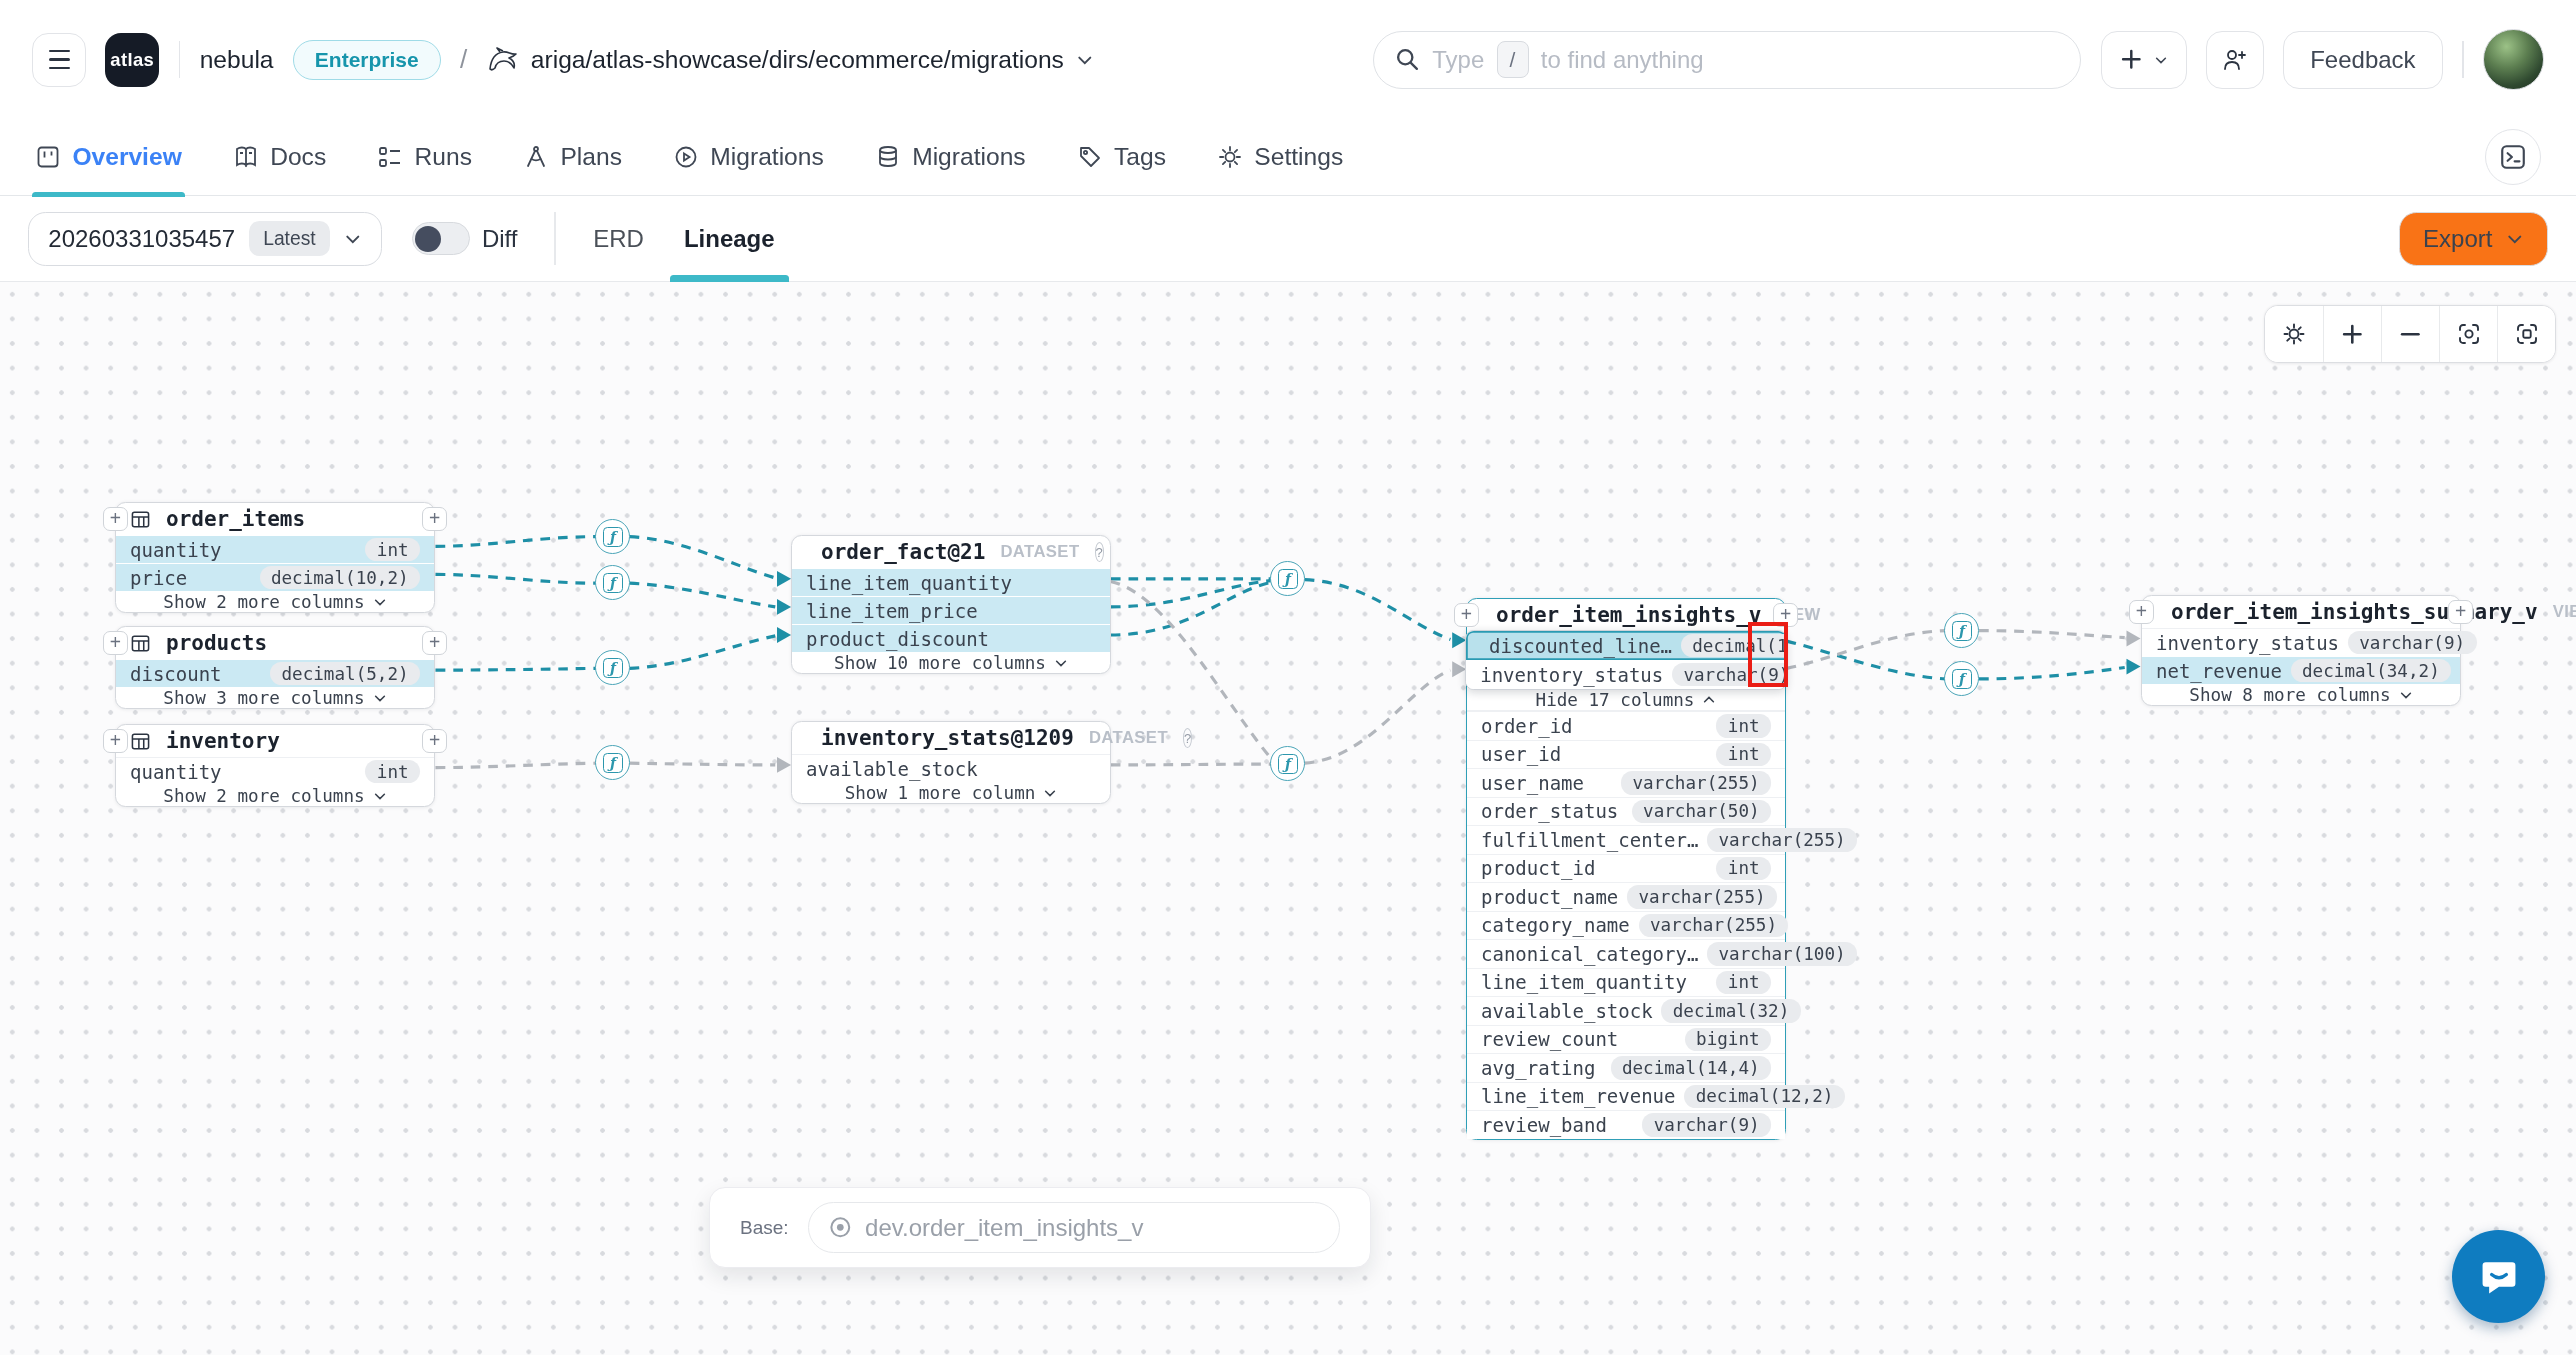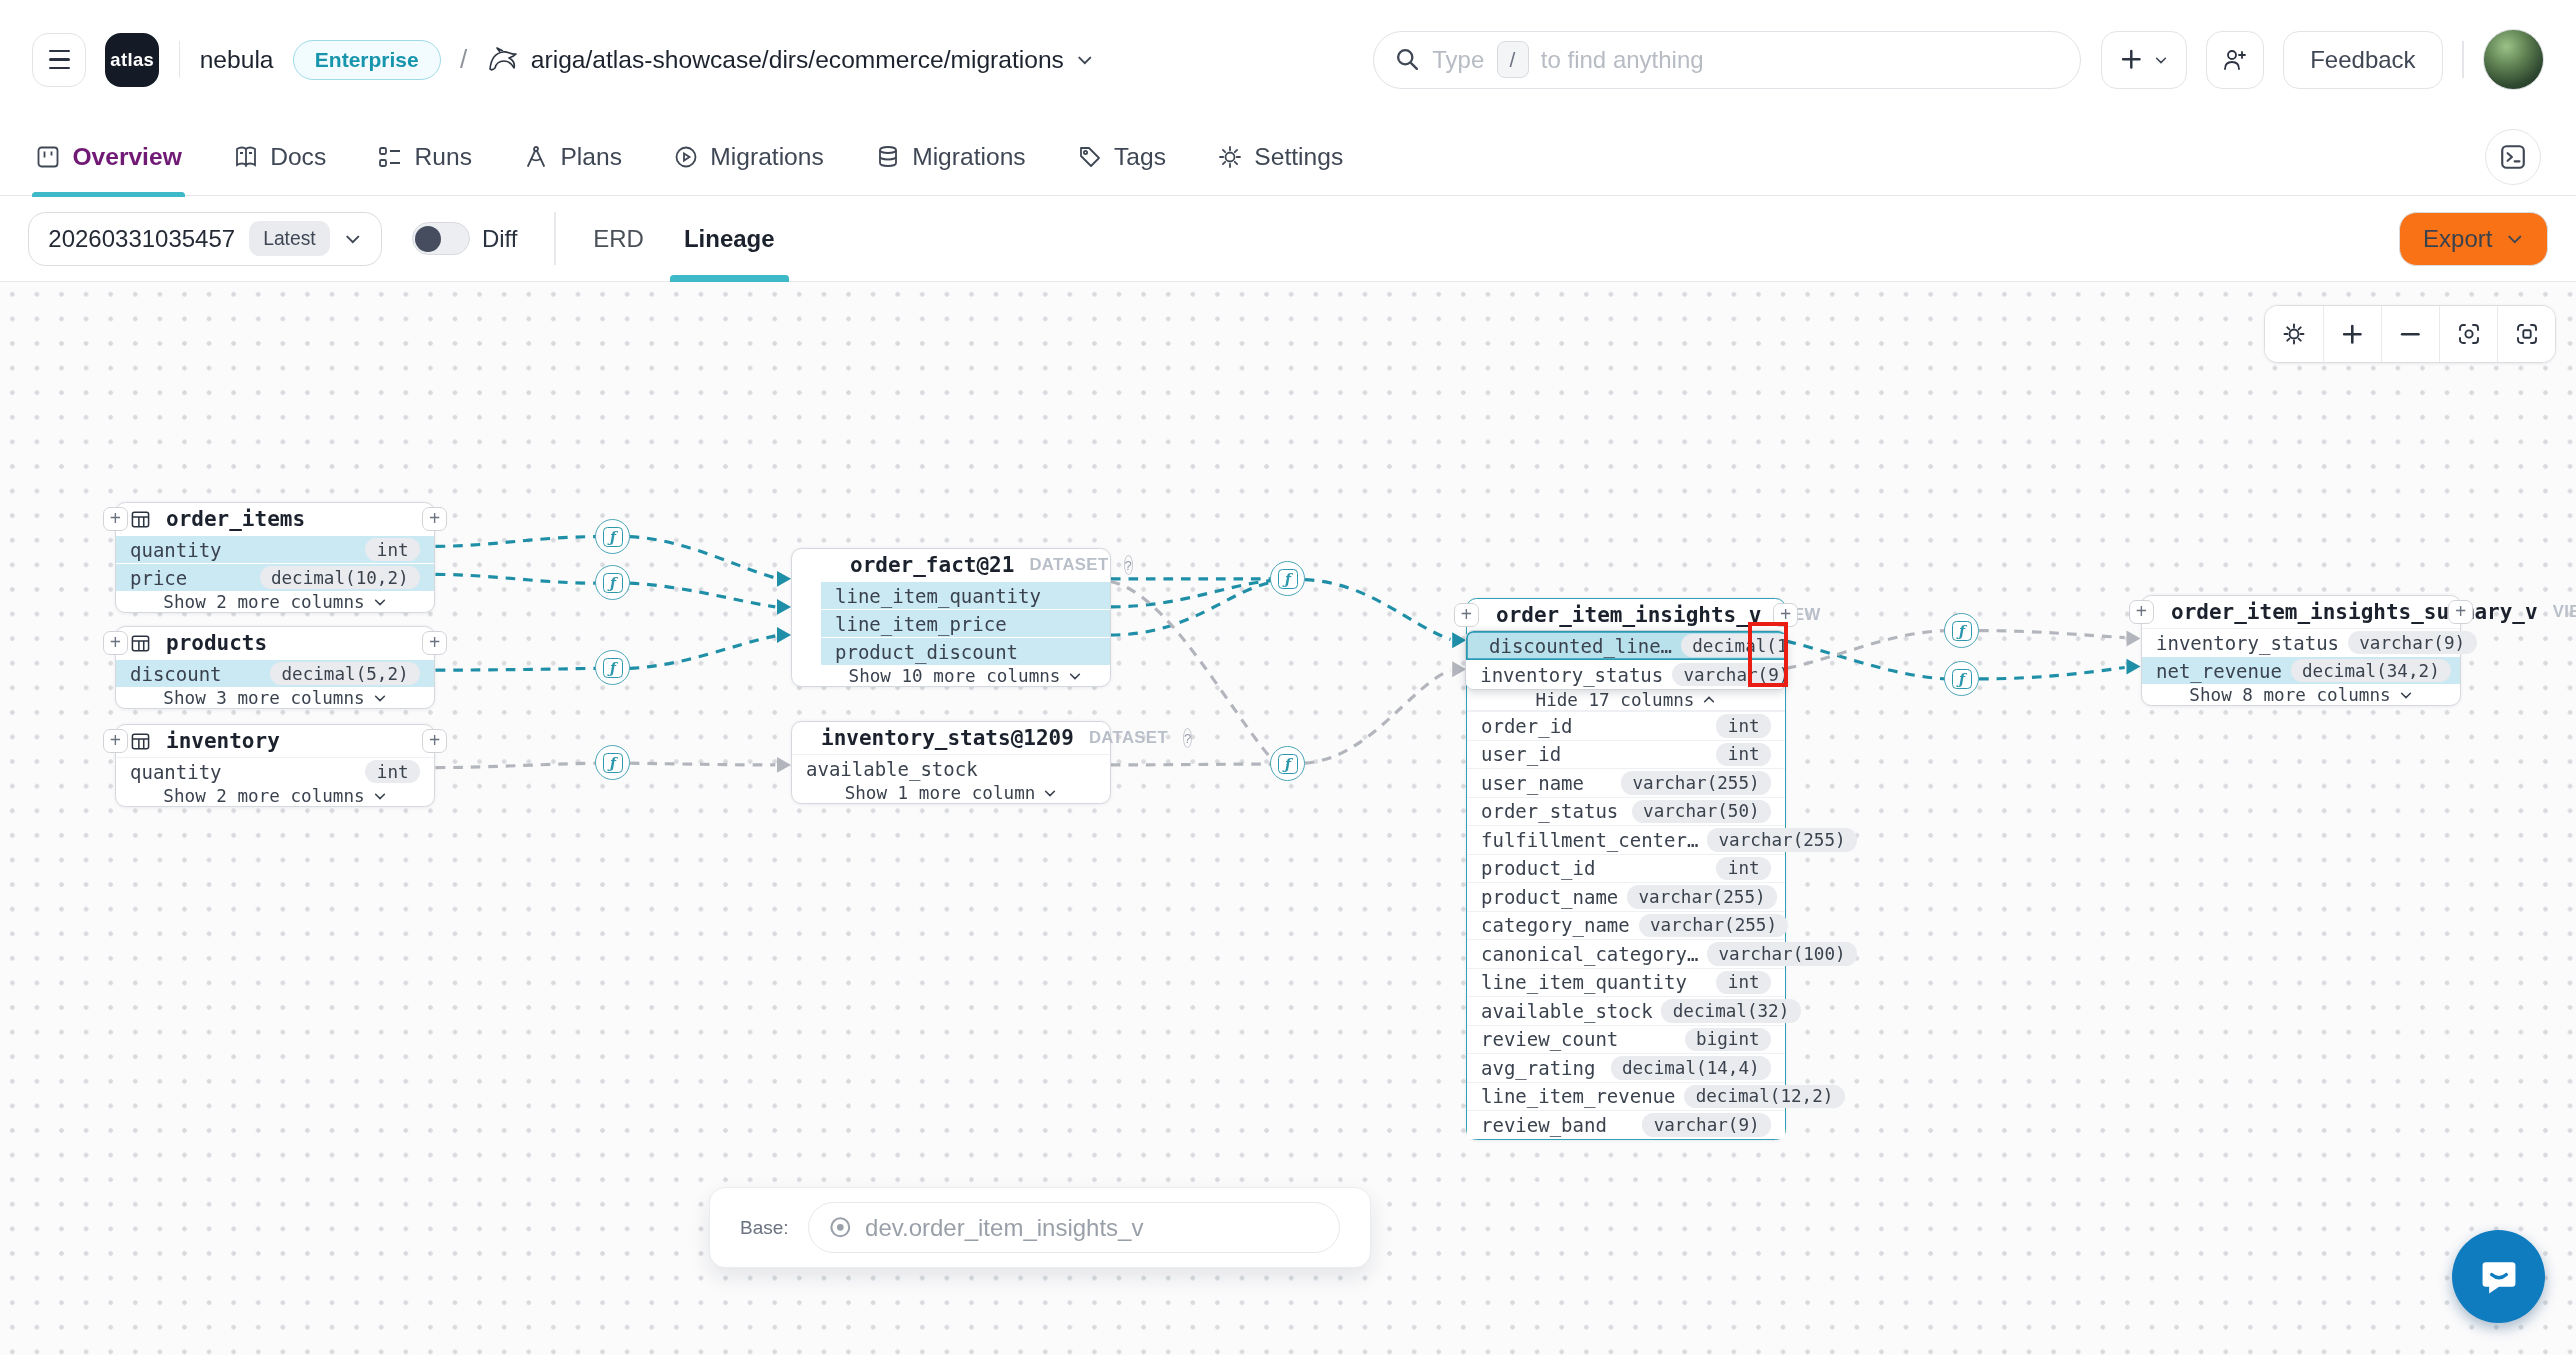--- a/index.html
+++ b/index.html
@@ -28,21 +28,21 @@
     display:flex; align-items:center; justify-content:center; gap:10.5px; font-size:24px; color:#3f4754; cursor:pointer; }
   .avatar { width:61px; height:61px; border-radius:50%;
     background:radial-gradient(circle at 38% 28%, #9cc287 0%, #5d7f51 38%, #2f4930 70%, #1d2d1e 100%);
     border:0.9px solid #d9dbdf; }
 
   
   .nav { height:77px; display:flex; align-items:center; padding:0 35px; gap:51px; border-bottom:1.8px solid #e4e7ea; background:#fff; }
   .nav-item { position:relative; height:77px; display:flex; align-items:center; gap:11.4px;
     font-size:24.6px; color:#3f4754; cursor:pointer; }
   .nav-item svg { stroke:#3f4754; }
-  .nav-item.active { color:#701a75; font-weight:bold; }
+  .nav-item.active { color:#3b82f6; font-weight:bold; }
   .nav-item.active::after { content:""; position:absolute; left:-3.5px; right:-3.5px; bottom:-1.8px; height:5.3px;
     background:#3db9c8; border-radius:3.5px 3.5px 0 0; }
   .nav-right { margin-left:auto; width:56px; height:56px; border-radius:50%; border:1.3px solid #e3e5e9;
     display:flex; align-items:center; justify-content:center; cursor:pointer; background:#fff; }
 
   
   .subbar { height:86px; display:flex; align-items:center; padding:0 28px; background:#fff; border-bottom:0.9px solid #e7e9ec; }
   .version-btn { height:54px; display:flex; align-items:center; gap:14px; padding:0 19.3px;
     border:1.3px solid #d9dce1; border-radius:17.6px; background:#fff; font-size:24px; color:#242b36; cursor:pointer; }
   .latest-pill { height:35px; padding:0 14px; display:flex; align-items:center; background:#e9ebee;
@@ -400,21 +400,21 @@
             <span class="badge">int</span>
           </div>
         </div>
         <div class="node-footer">
           <span>Show 2 more columns</span>
           <svg width="14" height="14" viewBox="0 0 16 16" fill="none" stroke="#3a424e" stroke-width="1.8" stroke-linecap="round">
             <path d="M3 6l5 5 5-5"></path>
           </svg>
         </div>
       </div>
-      <div class="node" style="left: 791px; top: 266px; width: 320px; padding-left: 29px;">
+      <div class="node" style="left: 791px; top: 253px; width: 320px;">
         <div class="node-header">
           <svg width="21" height="21" viewBox="0 0 26 26" fill="none" stroke="#2b3340" stroke-width="1.8">
             <rect x="8" y="3" width="15" height="15" rx="3"></rect>
             <rect x="3" y="8" width="15" height="15" rx="3" fill="#fff"></rect>
             <path d="M6.5 13.5h8M6.5 17.5h5"></path>
           </svg>
           <span class="node-title">order_fact@21</span>
           <span class="kind-label">DATASET</span>
           <span class="help-circle">?</span>
         </div>

